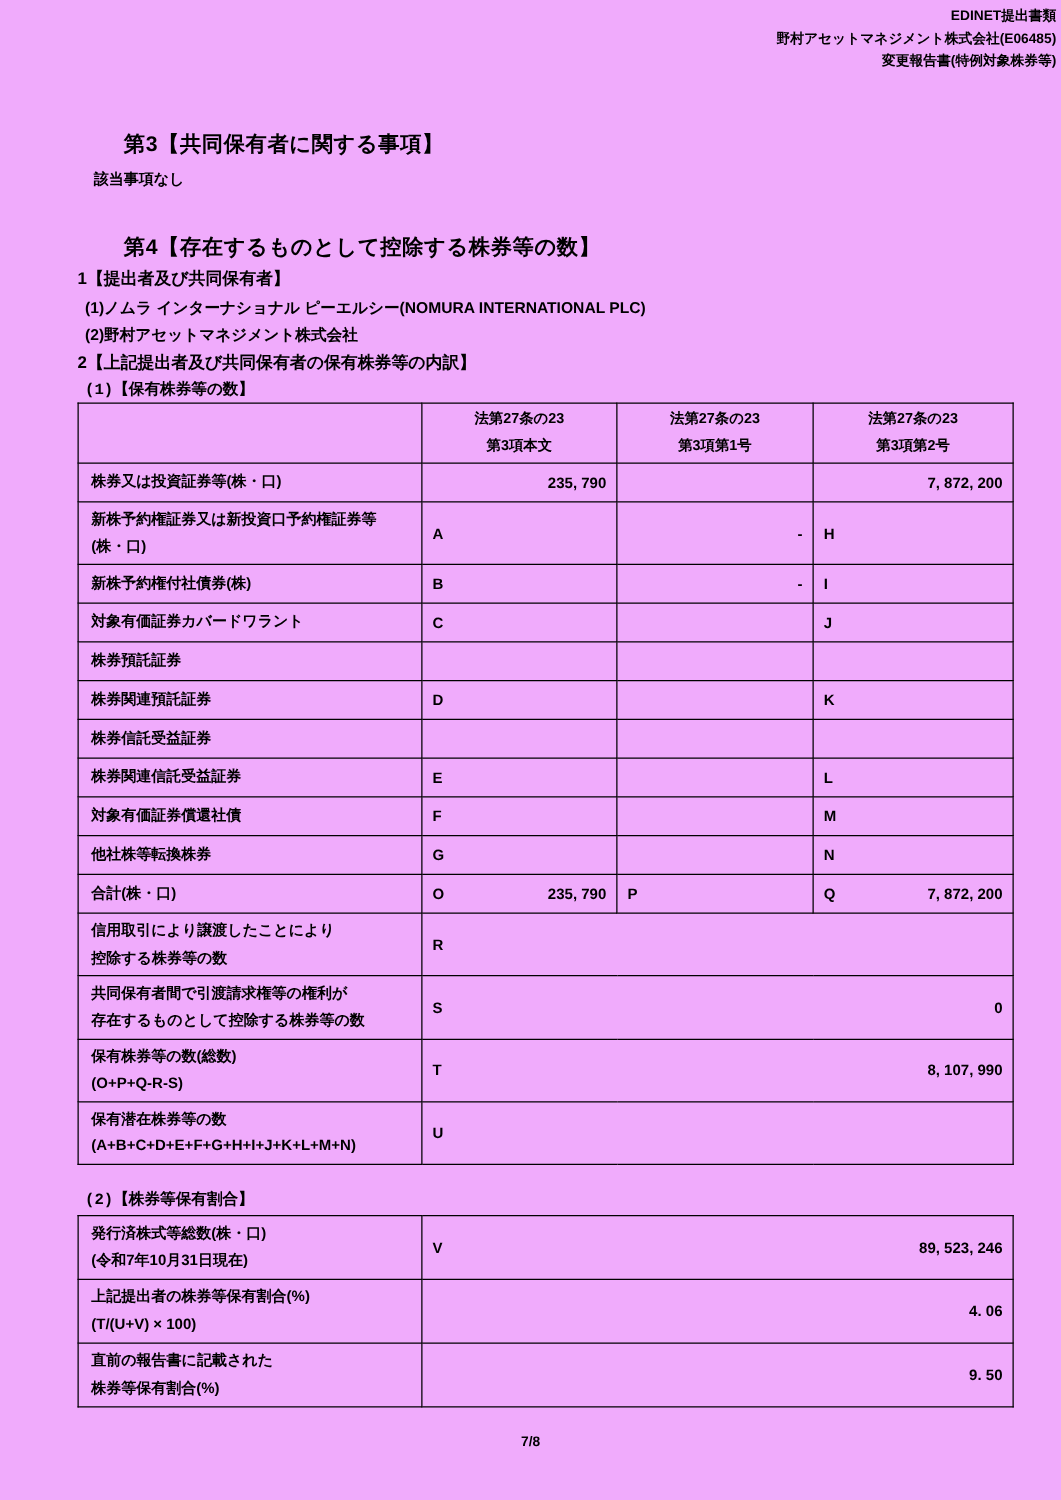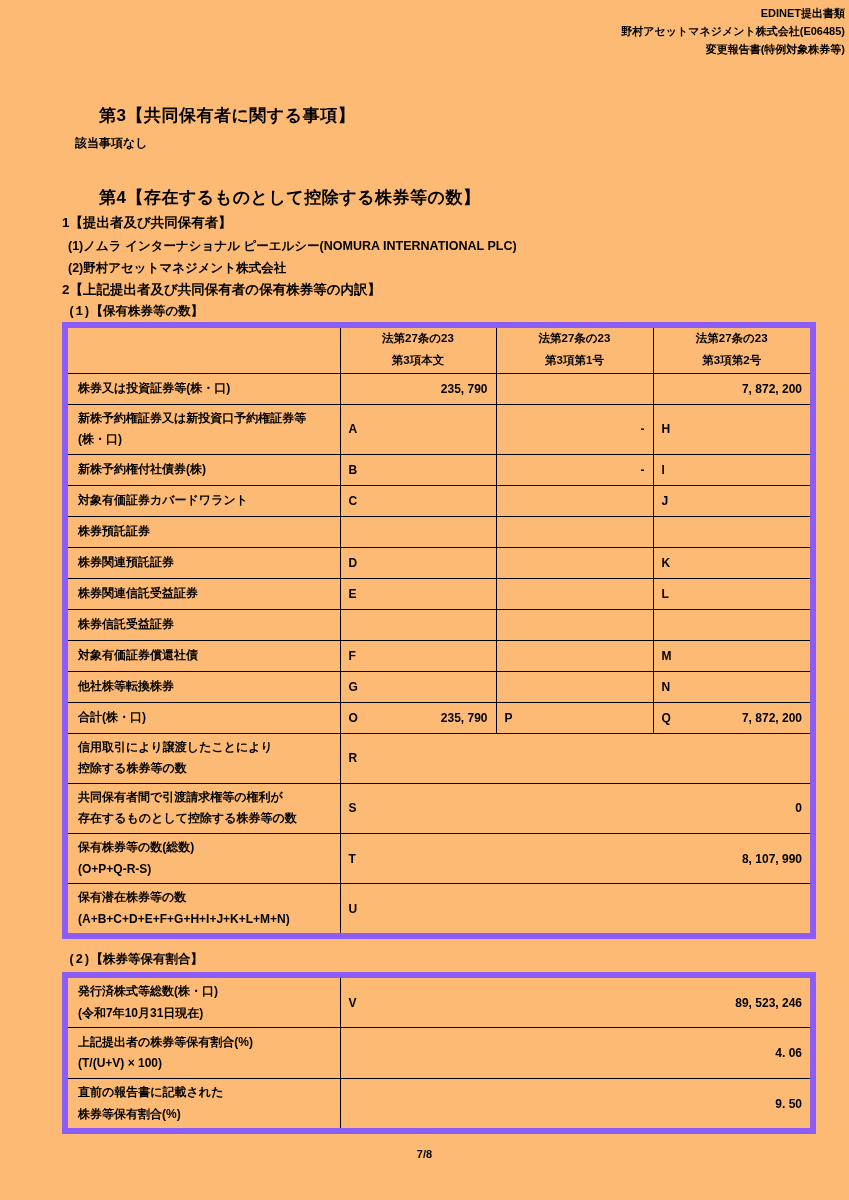--- a/index.html
+++ b/index.html
@@ -1,21 +1,21 @@
 <!DOCTYPE html>
 <html><head>
 <meta charset="utf-8">
 <style>
   * { box-sizing: border-box; margin: 0; padding: 0; }
   html, body { background: #ffffff; }
   .page {
     position: relative;
     width: 849px;
     height: 1200px;
-    background: #fdba74;
+    background: #f0abfc;
     color: #000000;
     font-family: "Liberation Sans", "DejaVu Sans", sans-serif;
     font-weight: 700;
     overflow: hidden;
   }
   .doc-header {
     position: absolute;
     top: 5px;
     right: 4px;
     text-align: right;
@@ -40,21 +40,21 @@
   .sub2 { top: 281px; }
   .cap  { position: absolute; left: 68px; font-size: 12.5px; font-family: Liberation Mono, monospace; }
   .cap1 { top: 303px; }
   .cap2 { top: 951px; }
 
   table.t {
     position: absolute;
     left: 62px;
     border-collapse: collapse;
     table-layout: fixed;
-    border: 6px solid #8b5cf6;
+    border: 1px solid #8b5cf6;
   }
   .t1 { top: 322px; width: 748px; }
   .t2 { top: 972px; width: 748px; }
   .t td { border: 1.5px solid #000; vertical-align: middle; }
   col.c-lbl { width: 275px; }
   col.c-a { width: 156px; }
   col.c-b { width: 157px; }
   col.c-c { width: 160px; }
   col.c-wide { width: 473px; }
 
@@ -260,58 +260,58 @@
           </td>
         <td class="cv">
             <div class="cvi">
               <span class="k">K</span>
               <span class="v"></span>
             </div>
           </td>
       </tr>
 
       <tr class="rowh-s">
+        <td class="lbl">株券信託受益証券</td>
+        <td class="cv">
+            <div class="cvi">
+              <span class="k"></span>
+              <span class="v"></span>
+            </div>
+          </td>
+        <td class="cv">
+            <div class="cvi">
+              <span class="k"></span>
+              <span class="v"></span>
+            </div>
+          </td>
+        <td class="cv">
+            <div class="cvi">
+              <span class="k"></span>
+              <span class="v"></span>
+            </div>
+          </td>
+      </tr>
+
+      <tr class="rowh-s">
         <td class="lbl">株券関連信託受益証券</td>
         <td class="cv">
             <div class="cvi">
               <span class="k">E</span>
               <span class="v"></span>
             </div>
           </td>
         <td class="cv">
             <div class="cvi">
               <span class="k"></span>
               <span class="v"></span>
             </div>
           </td>
         <td class="cv">
             <div class="cvi">
               <span class="k">L</span>
-              <span class="v"></span>
-            </div>
-          </td>
-      </tr>
-
-      <tr class="rowh-s">
-        <td class="lbl">株券信託受益証券</td>
-        <td class="cv">
-            <div class="cvi">
-              <span class="k"></span>
-              <span class="v"></span>
-            </div>
-          </td>
-        <td class="cv">
-            <div class="cvi">
-              <span class="k"></span>
-              <span class="v"></span>
-            </div>
-          </td>
-        <td class="cv">
-            <div class="cvi">
-              <span class="k"></span>
               <span class="v"></span>
             </div>
           </td>
       </tr>
 
       <tr class="rowh-s">
         <td class="lbl">対象有価証券償還社債</td>
         <td class="cv">
             <div class="cvi">
               <span class="k">F</span>

